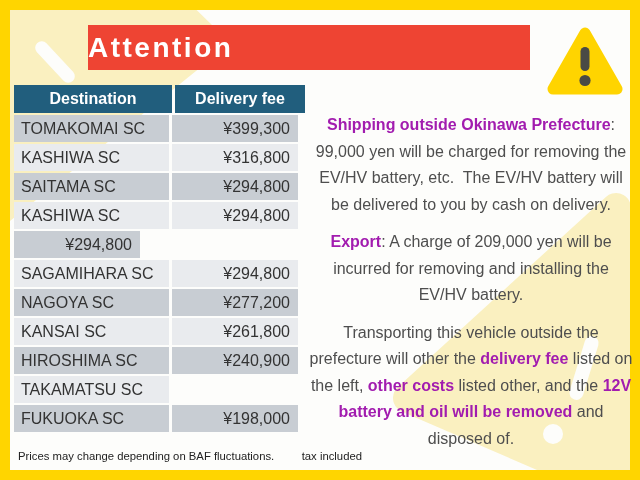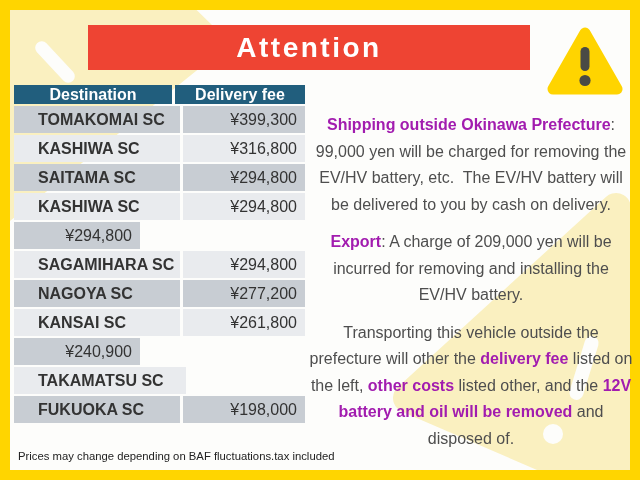--- a/index.html
+++ b/index.html
@@ -7,43 +7,43 @@
     position:relative;width:640px;height:480px;overflow:hidden;
     background:#FFD500;
     font-family:"Liberation Sans","DejaVu Sans",sans-serif;
   }
   .panel{position:absolute;left:10px;top:10px;width:620px;height:460px;background:#FDFDFB;}
   .wm-svg{position:absolute;left:0;top:0;}
   
   .banner{
     position:absolute;left:88px;top:25px;width:442px;height:45px;
     background:#EE4433;color:#FFFFFF;
-    display:flex;align-items:center;justify-content:center;
+    display:flex;align-items:center;
     font-size:28px;font-weight:bold;letter-spacing:2.5px;
   }
   
   .warn-icon{position:absolute;left:546px;top:26px;}
   
   .fee-table{position:absolute;left:14px;top:85px;width:291px;}
   .thead{display:flex;gap:3px;margin-bottom:2px;}
   .hc{
     background:#215E7D;color:#FFFFFF;font-weight:bold;font-size:16px;
-    height:19px;display:flex;align-items:center;justify-content:center;
+    height:28px;display:flex;align-items:center;justify-content:center;
   }
   .hc.c1{width:158px;}
   .hc.c2{width:130px;}
   .trow{display:flex;gap:3px;margin-bottom:2px;}
   .cell{height:27px;line-height:27px;font-size:16px;color:#333333;overflow:hidden;}
-  .cell.dest{width:148px;padding-left:24px;font-weight:bold;}
+  .cell.dest{width:148px;padding-left:7px;}
   .cell.fee{width:118px;padding-right:8px;text-align:right;}
   .trow:nth-child(odd) .cell{background:#C8CDD3;}
   .trow:nth-child(even) .cell{background:#E9EBEE;}
   
   .footnote{
-    position:absolute;left:18px;top:450px;width:252px;
+    position:absolute;left:18px;top:450px;width:344px;
     display:flex;justify-content:space-between;align-items:flex-end;
     font-size:11.3px;color:#222222;white-space:nowrap;
   }
   
   .notes{
     position:absolute;left:309px;top:112px;width:324px;
     text-align:center;color:#4E4E4E;font-size:16px;line-height:26.5px;
   }
   .notes p{margin:0 0 11px 0;white-space:pre-wrap;}
   .notes b{color:#a21caf;}
@@ -114,20 +114,21 @@
         </div>
         <div class="trow">
           <div class="cell dest">NAGOYA SC</div>
           <div class="cell fee">¥277,200</div>
         </div>
         <div class="trow">
           <div class="cell dest">KANSAI SC</div>
           <div class="cell fee">¥261,800</div>
         </div>
         <div class="trow">
+          <div class="cell dest">HIROSHIMA SC</div>
           <div class="cell fee">¥240,900</div>
         </div>
         <div class="trow">
           <div class="cell dest">TAKAMATSU SC</div>
         </div>
         <div class="trow">
           <div class="cell dest">FUKUOKA SC</div>
           <div class="cell fee">¥198,000</div>
         </div>
       </div>

